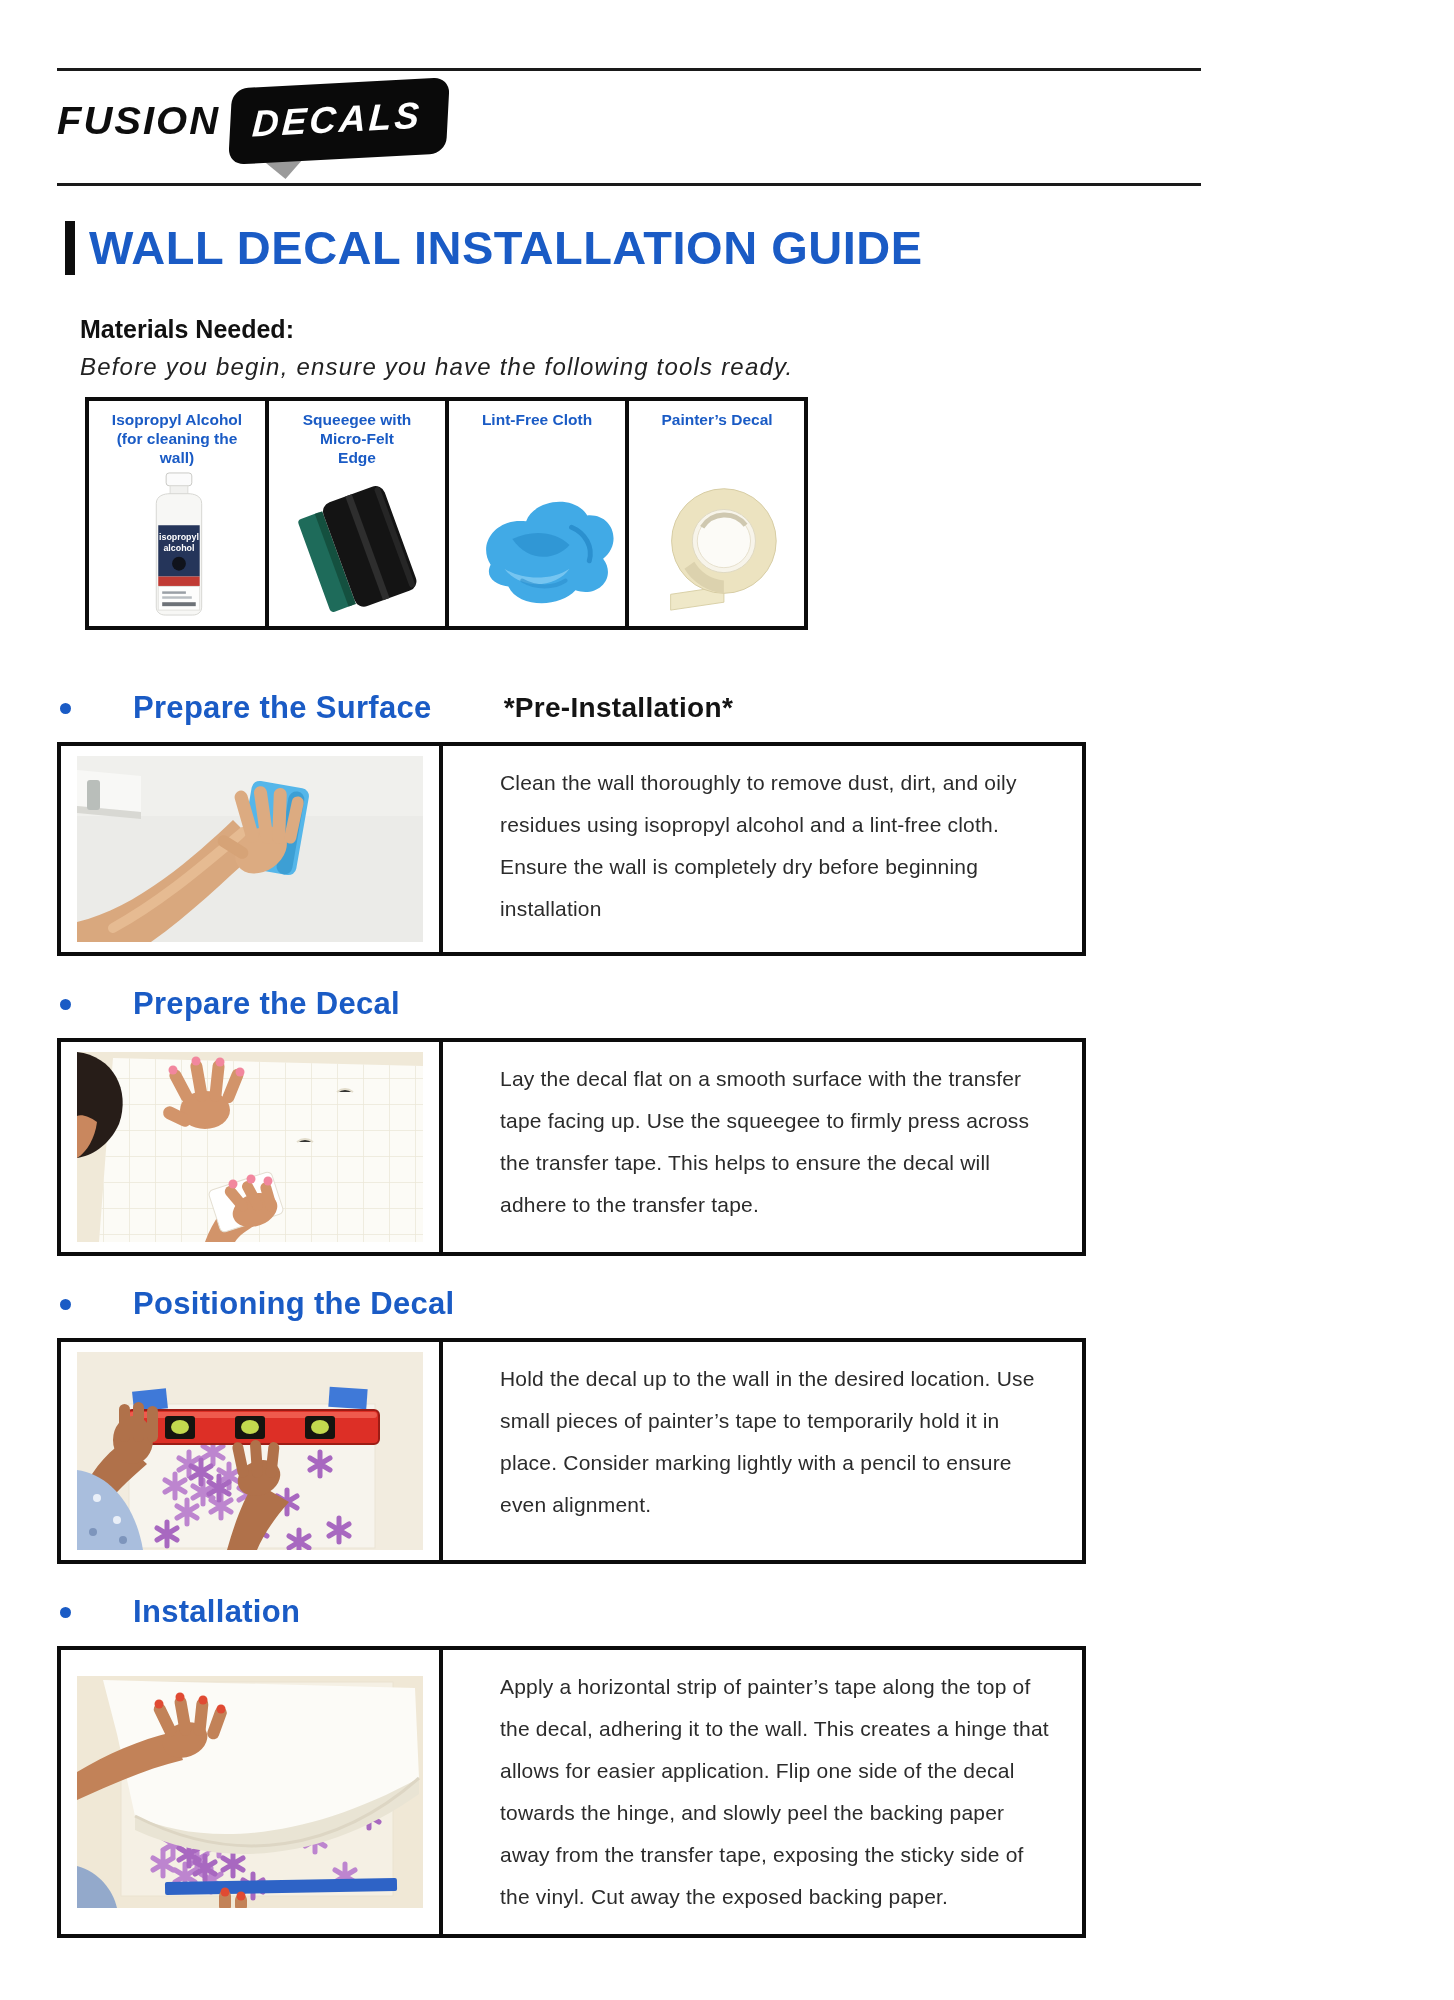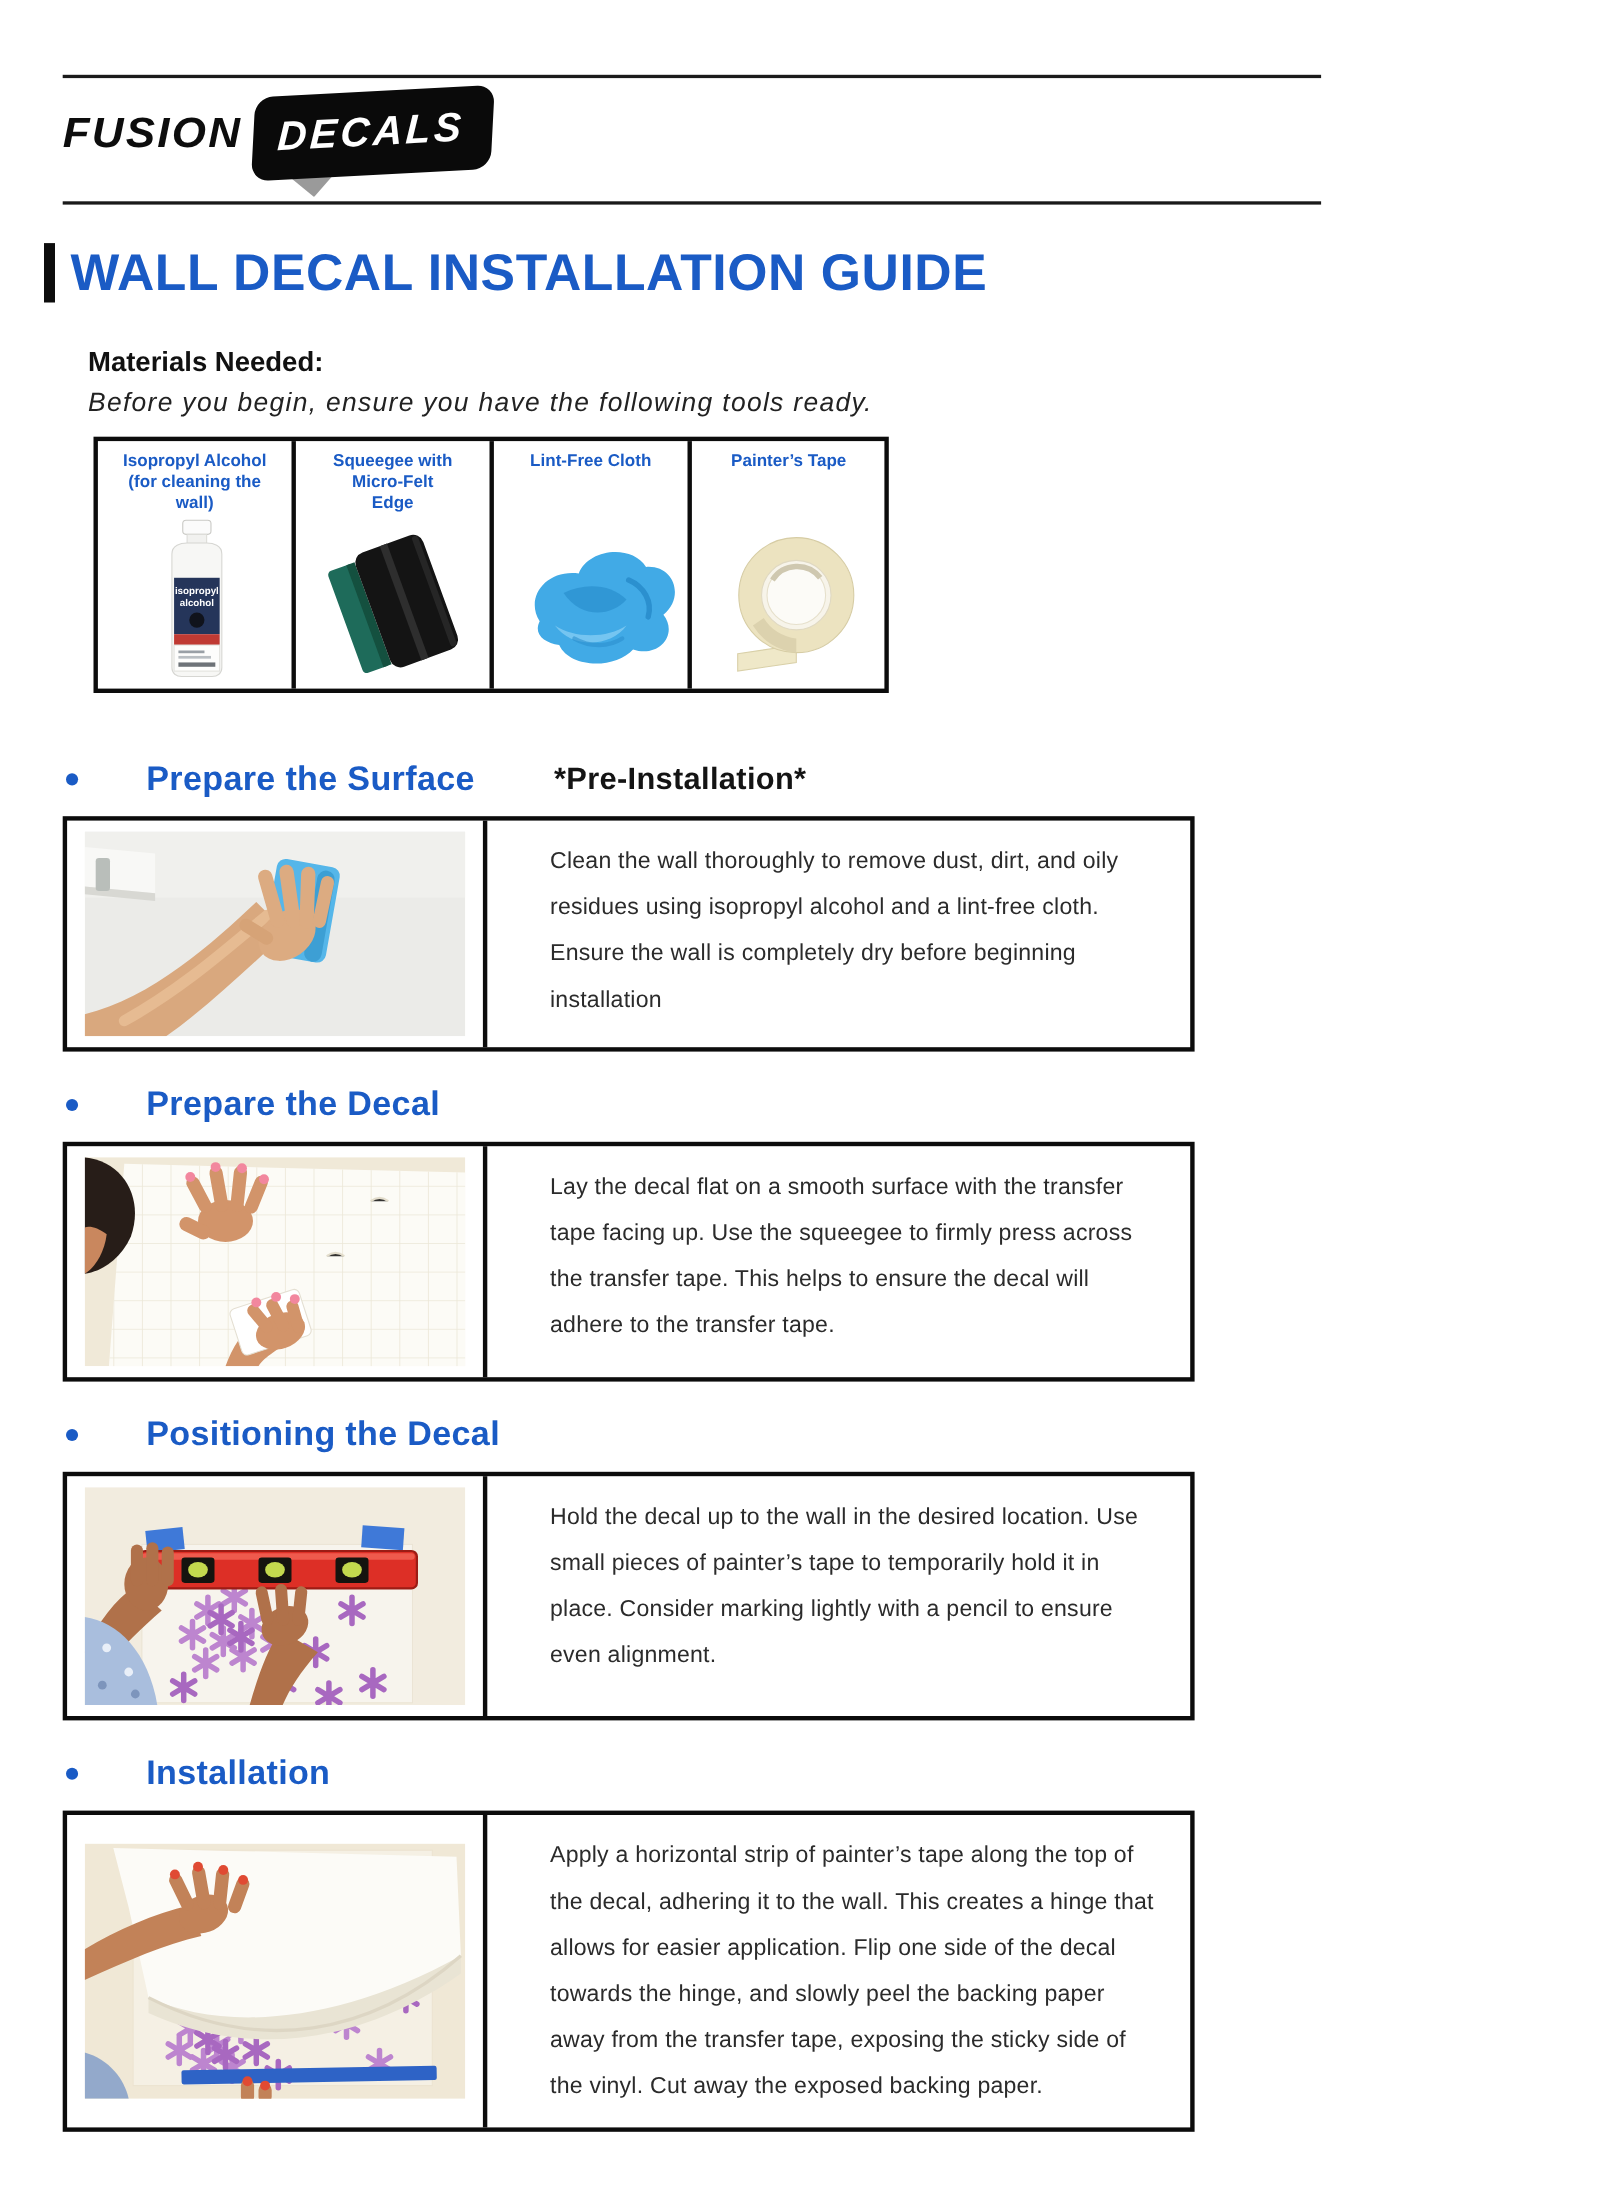--- a/index.html
+++ b/index.html
@@ -21,21 +21,21 @@
   .logo-row{display:flex;align-items:flex-start;margin:10px 0 0 57px;height:96px;position:relative;}
   .logo-fusion{font-style:italic;font-weight:bold;font-size:40px;letter-spacing:2px;color:#0d0d0d;margin-top:18px;transform:scaleY(.96);}
   .logo-badge-wrap{position:relative;margin-left:10px;margin-top:2px;}
   .logo-peel{position:absolute;left:8px;bottom:-20px;width:92px;height:48px;background:#9a9a9a;
     clip-path:polygon(0 0,100% 14%,48% 100%);transform:rotate(-8deg);}
   .logo-badge{position:relative;display:inline-block;background:#0a0a0a;color:#ffffff;
     font-style:italic;font-weight:bold;font-size:37px;letter-spacing:3px;
     padding:16px 26px 18px 22px;border-radius:16px;transform:rotate(-3deg) skewX(-6deg);}
 
   
-  .title{display:flex;align-items:center;margin:34px 0 0 40px;text-align:center;}
+  .title{display:flex;align-items:center;margin:34px 0 0 65px;text-align:center;}
   .title-bar{display:inline-block;width:10px;height:54px;background:#0d0d0d;margin-right:14px;}
   .title-text{color:var(--blue);font-size:47px;font-weight:bold;letter-spacing:.5px;}
 
   .mat-heading{margin:40px 0 0 80px;font-size:25px;font-weight:bold;color:#111;}
   .mat-intro{margin:9px 0 0 80px;font-size:24px;font-style:italic;letter-spacing:1.2px;color:#222;}
 
   
   .mat-table{display:flex;border:4px solid var(--border);width:715px;margin:16px 0 0 85px;background:#fff;}
   .mat-cell{flex:1;border-right:4px solid var(--border);display:flex;flex-direction:column;align-items:center;padding:7px 4px 6px;}
   .mat-cell:last-child{border-right:none;}
@@ -125,21 +125,21 @@
         <svg width="168" height="148" viewBox="0 0 170 150">
           <path d="M38 96 C24 74 44 48 74 52 C82 30 122 24 136 46 C162 44 172 74 152 90 C166 108 148 130 124 122 C108 140 66 140 56 118 C42 116 32 108 38 96 Z" fill="#41aae6"></path>
           <path d="M60 70 C80 60 104 62 118 76 C104 92 76 94 60 70 Z" fill="#2b90cf" opacity=".75"></path>
           <path d="M52 100 C70 112 100 112 118 100 C104 120 68 122 52 100 Z" fill="#7fcaf2" opacity=".85"></path>
           <path d="M120 58 C134 64 142 78 138 92" stroke="#2b90cf" stroke-width="5" fill="none" stroke-linecap="round"></path>
           <path d="M70 112 C84 120 102 120 114 112" stroke="#2b90cf" stroke-width="4" fill="none" stroke-linecap="round" opacity=".6"></path>
         </svg>
       </div>
     </div>
     <div class="mat-cell">
-      <div class="mat-label">Painter’s Tape</div>
+      <div class="mat-label">Painter’s Decal</div>
       <div class="mat-img">
         <svg width="168" height="148" viewBox="0 0 170 150">
           <path d="M38 126 L92 118 L92 134 L38 142 Z" fill="#efe8c8" stroke="#d9d0a8"></path>
           <circle cx="92" cy="72" r="53" fill="#ece3c0" stroke="#d6cca4"></circle>
           <path d="M52 100 A53 53 0 0 0 92 125 L92 112 A40 40 0 0 1 62 93 Z" fill="#dcd2ae"></path>
           <circle cx="92" cy="72" r="32" fill="#f7f4ea" stroke="#e0d9c2"></circle>
           <circle cx="92" cy="72" r="27" fill="#fcfbf7" stroke="#e6e0cc"></circle>
           <path d="M70 58 A27 27 0 0 1 114 56" stroke="#cfc8b0" fill="none" stroke-width="5"></path>
         </svg>
       </div>

